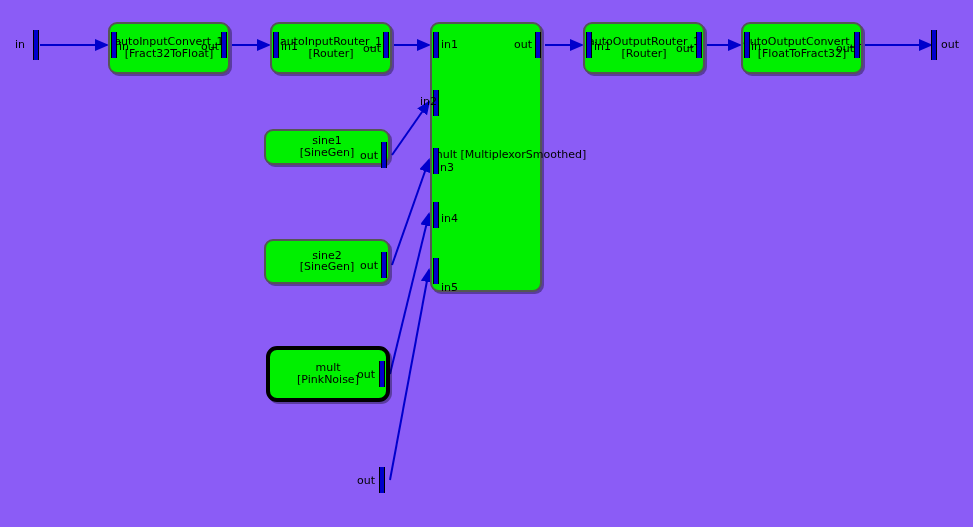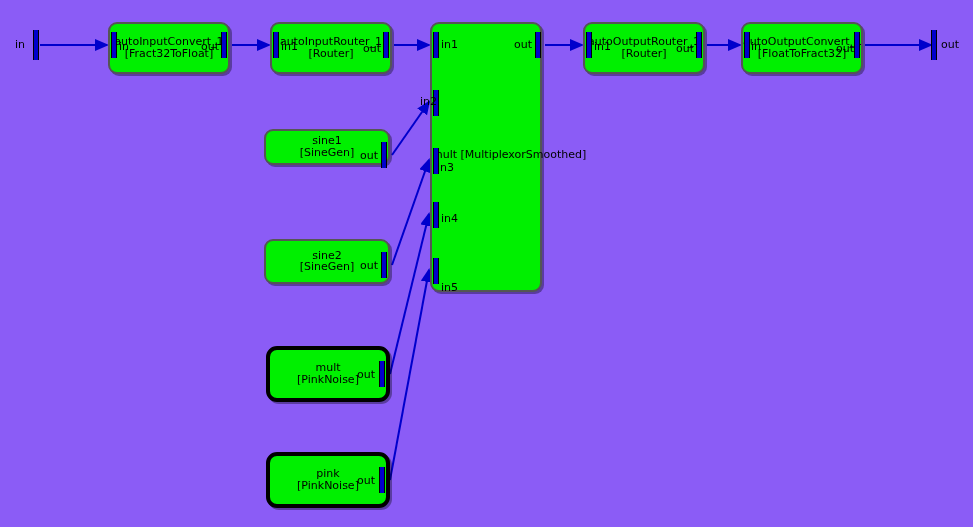--- a/index.html
+++ b/index.html
@@ -207,22 +207,16 @@
 
   <div class="block thick" style="left:266px; top:346px; width:124px; height:56px;">
     <div class="block-labels">
       <span class="ln">mult</span>
       <span class="ln">[PinkNoise]</span>
     </div>
   </div>
   <div class="port" style="left:379px; top:361px;"></div>
   <div class="port-label" style="left:357px; top:368px;">out</div>
 
-  <div class="block thick" style="left:266px; top:452px; width:124px; height:56px;">
-    <div class="block-labels">
-      <span class="ln">pink</span>
-      <span class="ln">[PinkNoise]</span>
-    </div>
-  </div>
   <div class="port" style="left:379px; top:467px;"></div>
   <div class="port-label" style="left:357px; top:474px;">out</div>
 
 </div>
 
 </body></html>

